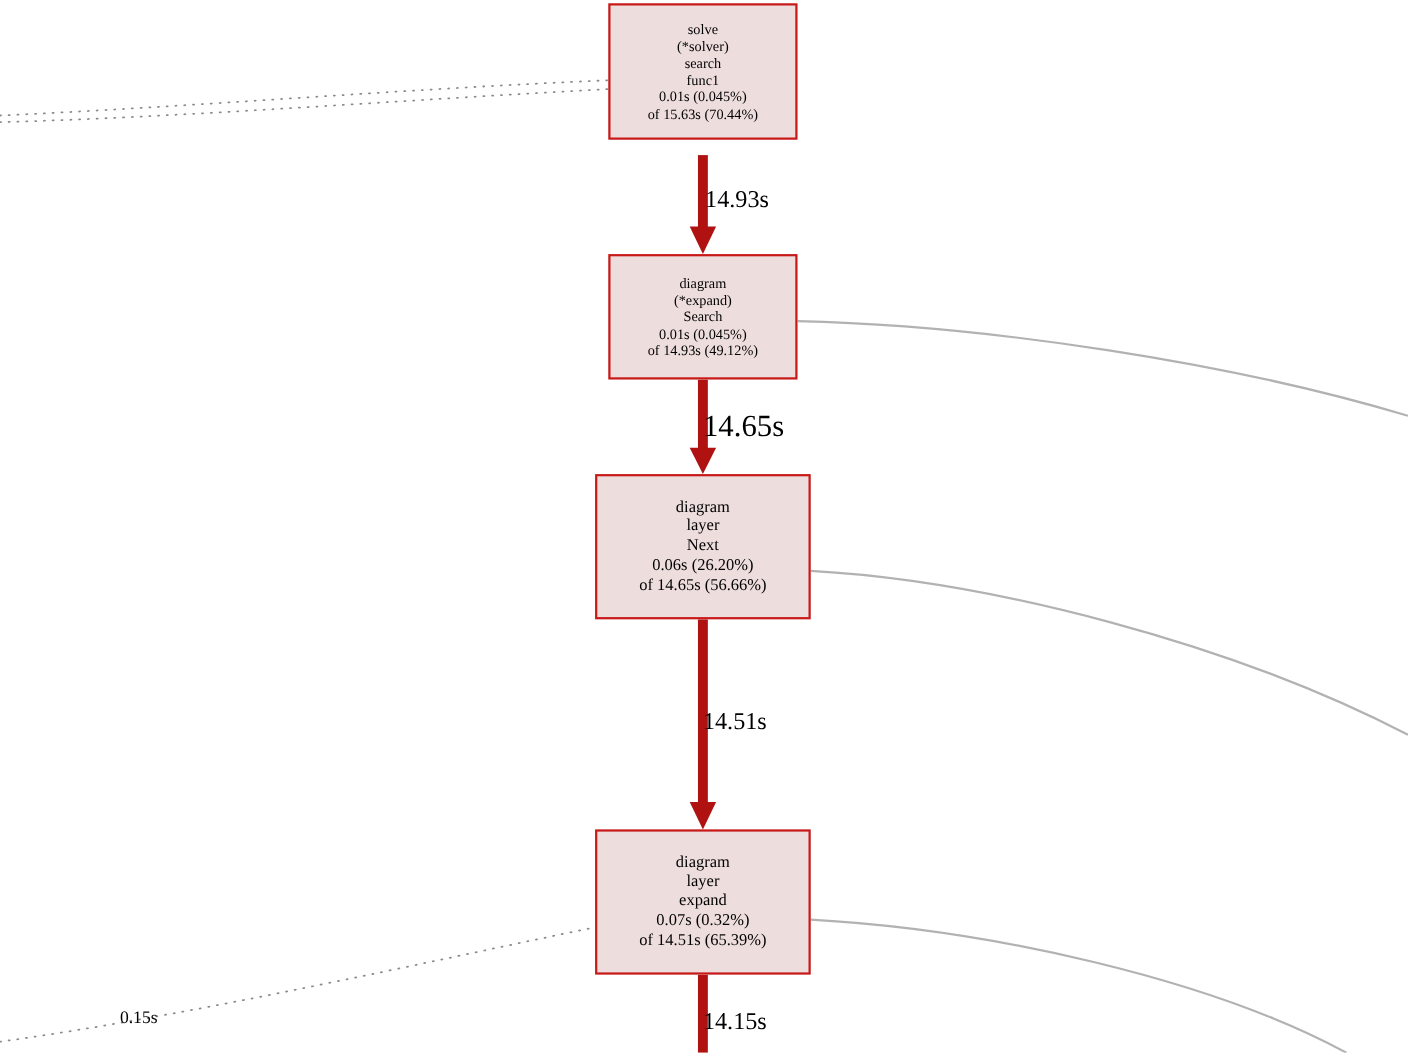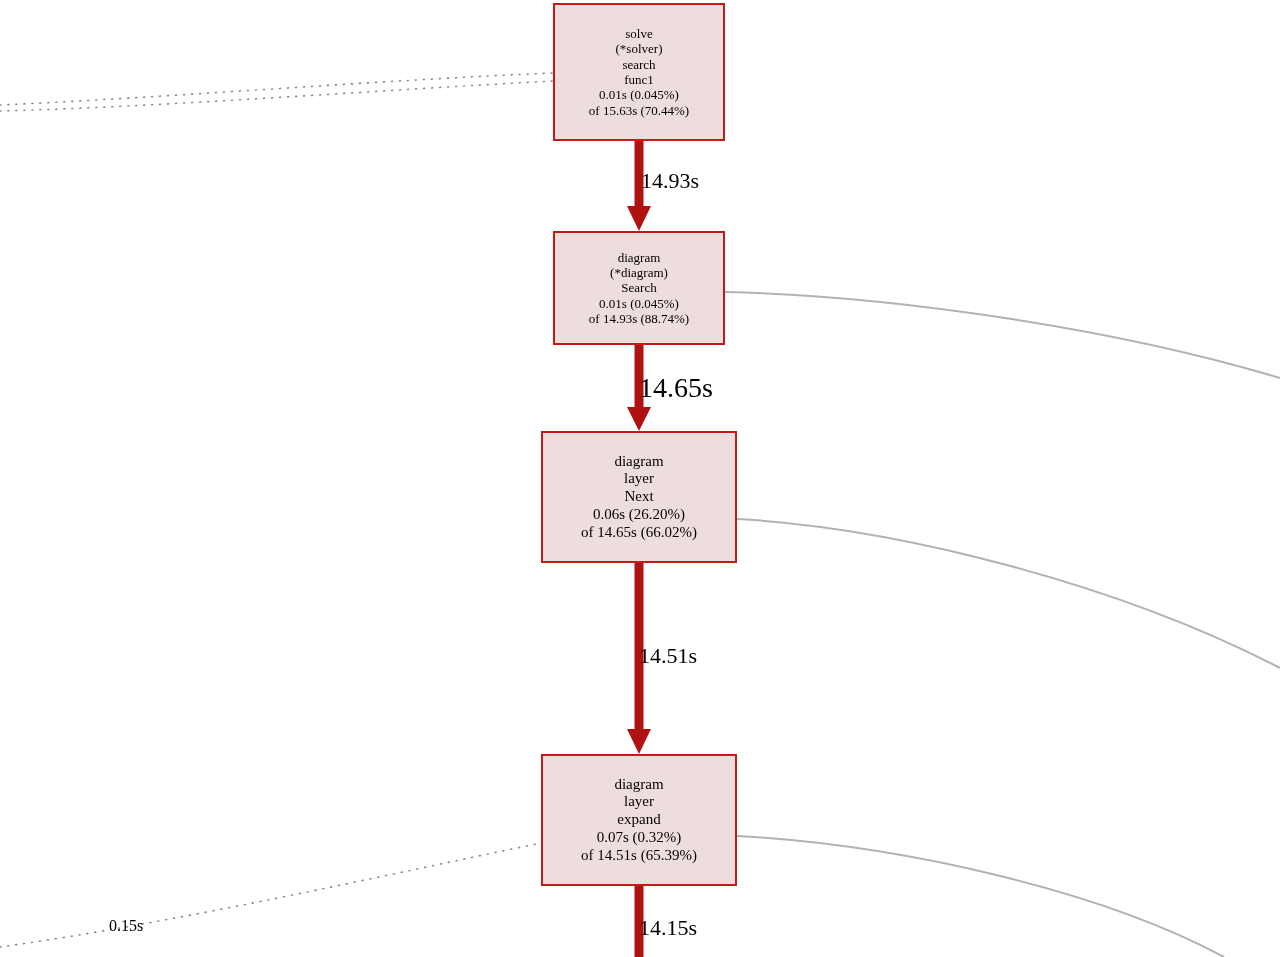--- a/index.html
+++ b/index.html
@@ -102,43 +102,43 @@
     </g>
     <g>
       <path d="M 0 111 C 160 107 380 90 553 81" stroke="#8a8a8a" stroke-width="1.6" fill="none" stroke-dasharray="1,7" stroke-linecap="round"></path>
     </g>
 
     <g>
       <path d="M 0 947 C 180 922 380 876 541 843" stroke="#8a8a8a" stroke-width="1.6" fill="none" stroke-dasharray="1,7" stroke-linecap="round"></path>
     </g>
   </svg>
 
-  <div class="node" style="left:553px; top:3px; width:172px; height:138px; font-size:13px;">
+  <div class="node" style="left:553px; top:3px; width:172px; height:124px; font-size:13px;">
     <span class="nline">solve</span>
     <span class="nline">(*solver)</span>
     <span class="nline">search</span>
     <span class="nline">func1</span>
     <span class="nline">0.01s (0.045%)</span>
     <span class="nline">of 15.63s (70.44%)</span>
   </div>
 
   <div class="node" style="left:553px; top:231px; width:172px; height:114px; font-size:13px;">
     <span class="nline">diagram</span>
-    <span class="nline">(*diagram)</span>
+    <span class="nline">(*expand)</span>
     <span class="nline">Search</span>
     <span class="nline">0.01s (0.045%)</span>
-    <span class="nline">of 14.93s (88.74%)</span>
+    <span class="nline">of 14.93s (49.12%)</span>
   </div>
 
   <div class="node" style="left:541px; top:431px; width:196px; height:132px; font-size:15px;">
     <span class="nline">diagram</span>
     <span class="nline">layer</span>
     <span class="nline">Next</span>
     <span class="nline">0.06s (26.20%)</span>
-    <span class="nline">of 14.65s (66.02%)</span>
+    <span class="nline">of 14.65s (56.66%)</span>
   </div>
 
   <div class="node" style="left:541px; top:754px; width:196px; height:132px; font-size:15px;">
     <span class="nline">diagram</span>
     <span class="nline">layer</span>
     <span class="nline">expand</span>
     <span class="nline">0.07s (0.32%)</span>
     <span class="nline">of 14.51s (65.39%)</span>
   </div>
 

